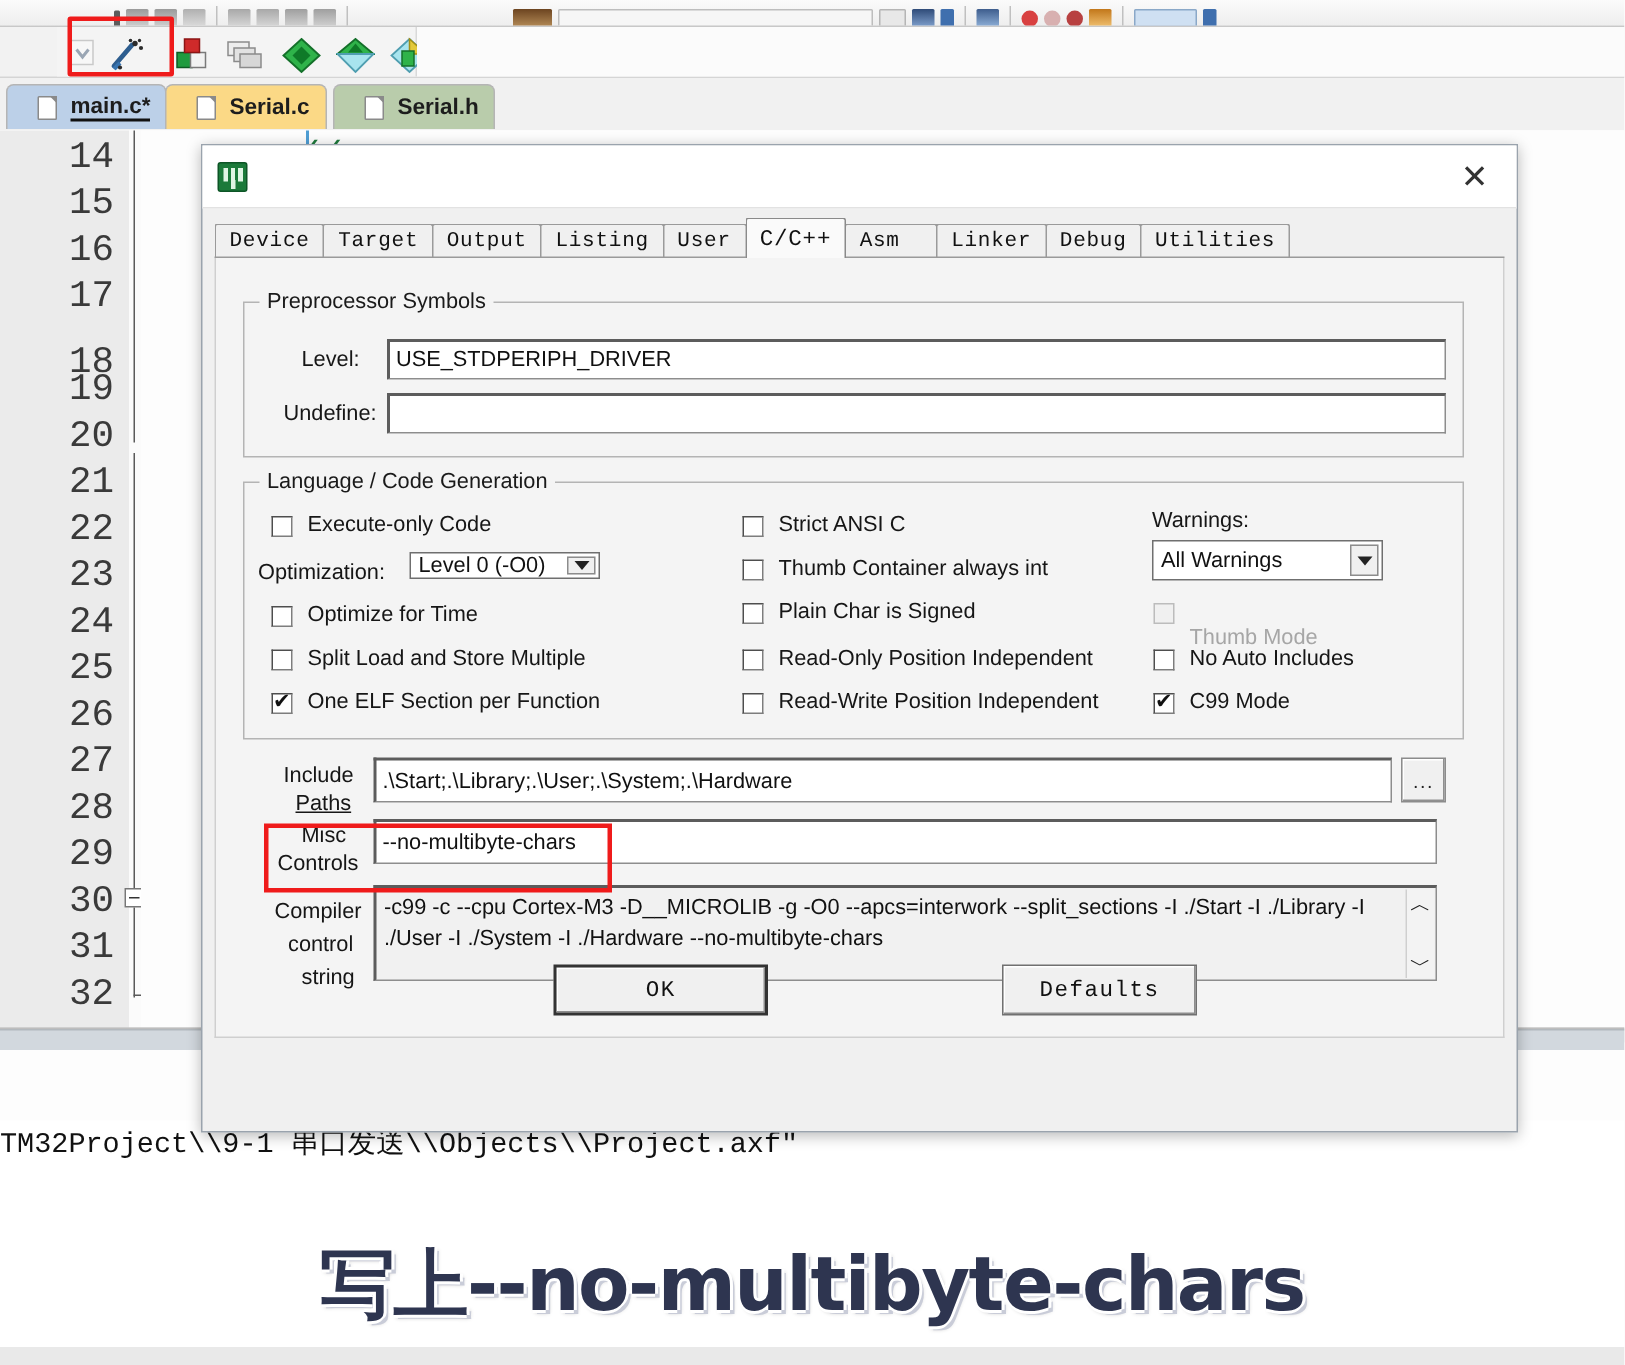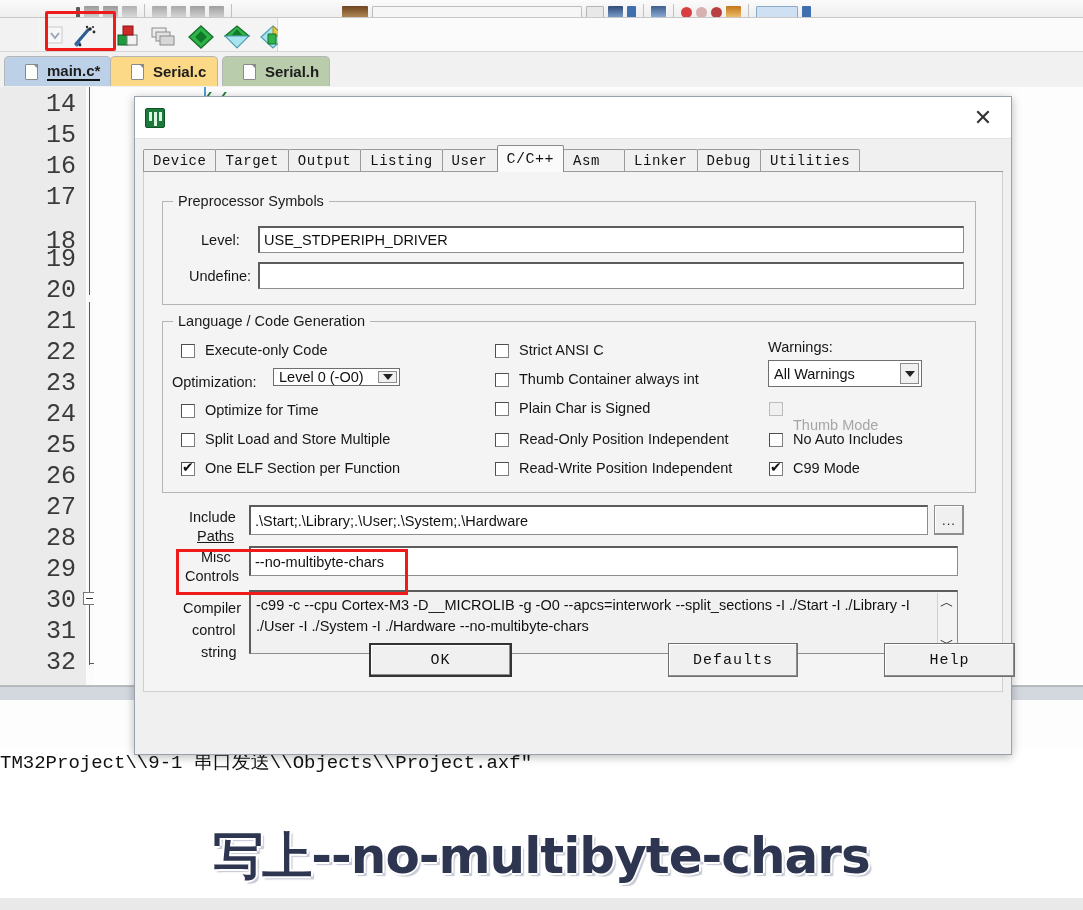--- a/index.html
+++ b/index.html
@@ -541,21 +541,20 @@
         <div style="width:672px; word-break:break-word;">-c99 -c --cpu Cortex-M3 -D__MICROLIB -g -O0 --apcs=interwork --split_sections -I ./Start -I ./Library -I ./User -I ./System -I ./Hardware --no-multibyte-chars</div>
         <div class="sbar">
           <span class="up">︿</span>
           <span class="dn">﹀</span>
         </div>
       </div>
 
       <div class="btnrow">
         <div class="dbtn def" style="left:217px; width:143px;">OK</div>
         <div class="dbtn" style="left:516px; width:130px;">Defaults</div>
-        <div class="dbtn" style="left:732px; width:131px;">Help</div>
       </div>
 
     </div>
   </div>
   <div class="redbox-misc"></div>
 
   <div class="whitepane"></div>
   <div class="annot">写上--no-multibyte-chars</div>
   <div class="csdn">CSDN @傻童:CPU</div>
   <div class="botbar"></div>

